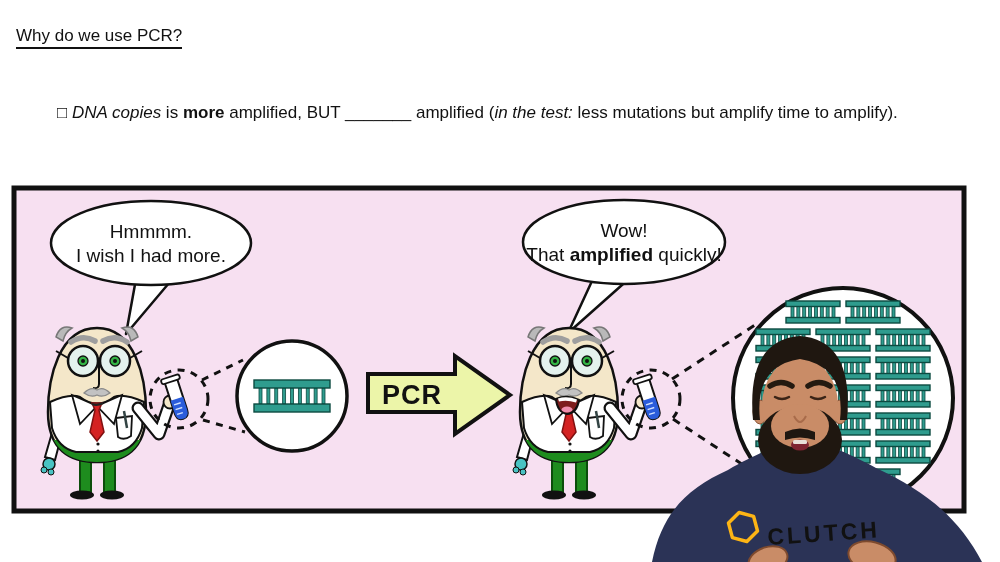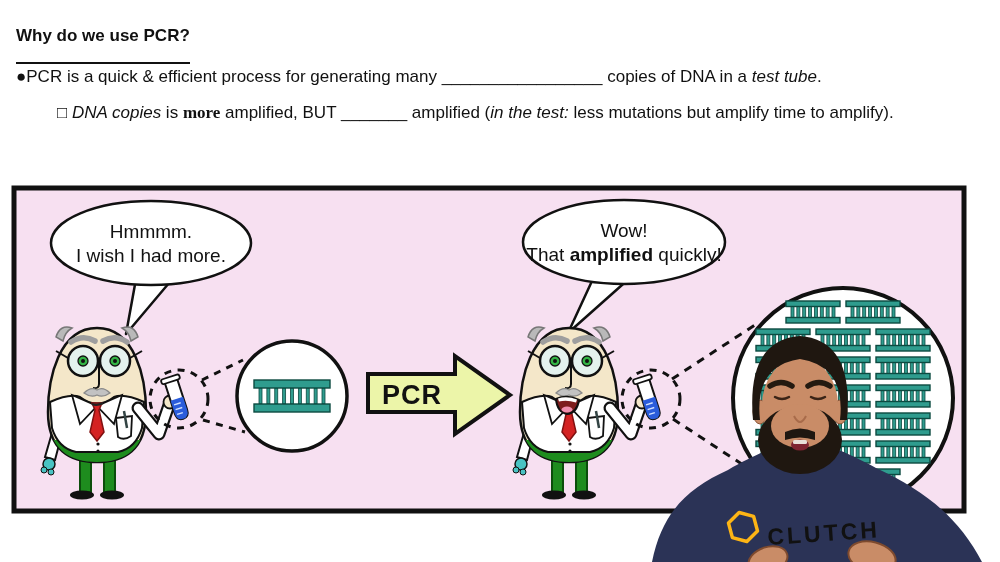--- a/index.html
+++ b/index.html
@@ -1,37 +1,34 @@
 <!DOCTYPE html>
 <html><head>
 <meta charset="utf-8">
 <style>
   html,body{margin:0;padding:0;background:#fff;}
   .stage{position:relative;width:1000px;height:562px;background:#fff;overflow:hidden;
          font-family:"Liberation Sans",sans-serif;color:#111;}
   .txtline{position:absolute;white-space:nowrap;font-size:17px;line-height:21px;}
-  .title{font-weight:bold;border-bottom:2.5px solid #111;padding-bottom:16px;}
-  .b{font-weight:bold;font-family:Liberation Serif, serif;}
+  .title{font-weight:normal;border-bottom:2.5px solid #111;padding-bottom:1px;}
+  .b{font-weight:bold;}
   .i{font-style:italic;}
   .stage svg{position:absolute;left:0;top:0;}
   svg text{font-family:"Liberation Sans",sans-serif;fill:#111;}
   .bubble-text{font-size:19px;}
   .arrow-label{font-size:27px;font-weight:bold;letter-spacing:1px;}
   .brand-text{font-size:23px;font-weight:bold;letter-spacing:3px;}
 </style>
 </head>
 <body>
 
 <div class="stage">
 
   <div class="txtline title" style="left:16px;top:25px;">Why do we use PCR?</div>
 
-  <div class="txtline" style="left:16px;top:66px;">
-    <span>●</span><span>PCR is a quick &amp; efficient process for generating many </span><span>_________________</span><span> copies of DNA in a </span><span class="i">test tube</span><span>.</span>
-  </div>
 
   <div class="txtline" style="left:57px;top:102px;">
     <span>□ </span><span class="i">DNA copies</span><span> is </span><span class="b">more</span><span> amplified, BUT </span><span>_______</span><span> amplified (</span><span class="i">in the test:</span><span> less mutations but amplify time to amplify).</span>
   </div>
 
 
   <svg width="1000" height="562" viewBox="0 0 1000 562">
 
     <rect x="14" y="188" width="950" height="323" stroke="#111" stroke-width="5" fill="#f7e0f1"></rect>
 

